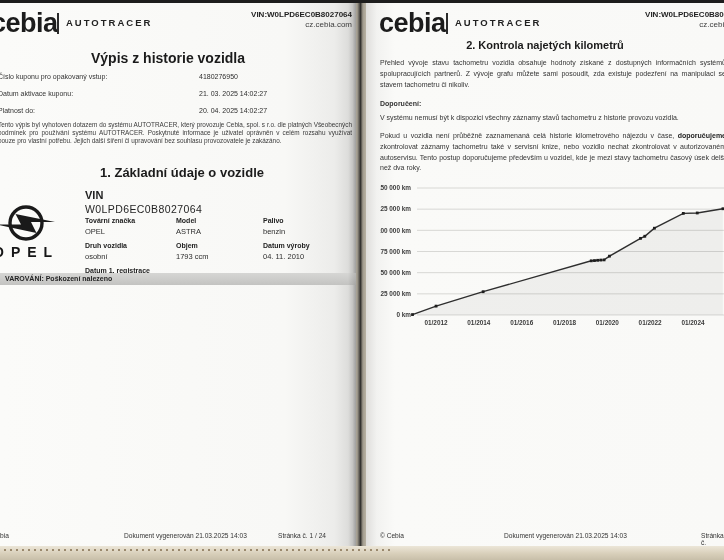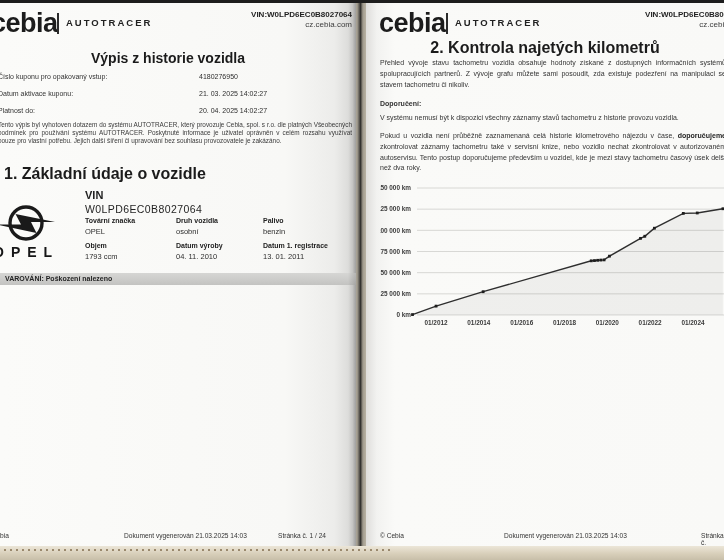--- a/index.html
+++ b/index.html
@@ -26,30 +26,30 @@
   
   .brand-logo{position:absolute;font-weight:bold;font-size:27px;letter-spacing:-.5px;color:#1c1c1c;}
   .brand-divider{position:absolute;width:2px;height:21px;background:#2b2b2b;}
   .brand-product{position:absolute;font-size:9.5px;font-weight:600;letter-spacing:2px;color:#222;}
   .vin-block{position:absolute;text-align:right;line-height:10px;}
   .vin-line{font-size:8px;font-weight:bold;color:#1f1f1f;}
   .site-line{font-size:8px;color:#3c3c3c;}
 
   .doc-title{position:absolute;width:100%;text-align:center;font-weight:bold;color:#1b1b1b;}
   .page-left .doc-title{top:47px;font-size:14px;left:-10px;}
-  .page-right .doc-title{top:36px;font-size:16px;}
+  .page-right .doc-title{top:36px;font-size:11px;}
 
   .kv-label{position:absolute;left:-2px;font-size:7px;color:#333;}
   .kv-value{position:absolute;left:199px;font-size:7px;color:#2d2d2d;}
 
   .disclaimer{position:absolute;left:-2px;top:118px;width:354px;font-size:6.4px;line-height:7.8px;
     color:#3a3a3a;text-align:justify;margin:0;}
 
-  .section-title{position:absolute;top:162px;width:100%;left:4px;
-    font-size:16px;font-weight:bold;color:#1b1b1b;}
+  .section-title{position:absolute;top:162px;width:100%;left:4px;text-align:center;
+    font-size:13px;font-weight:bold;color:#1b1b1b;}
 
   .vin-mini{position:absolute;left:85px;top:186px;}
   .vin-mini .lbl{font-size:11px;font-weight:bold;color:#222;}
   .vin-mini .val{font-size:10.5px;letter-spacing:.4px;color:#1f1f1f;margin-top:2px;}
 
   .opel-logo{position:absolute;left:-9px;top:201px;}
   .opel-text{position:absolute;left:-7px;top:241px;font-size:14px;font-weight:bold;
     letter-spacing:7px;color:#161616;}
 
   .details-grid{position:absolute;left:85px;top:214px;width:268px;display:grid;
@@ -122,26 +122,30 @@
       </svg>
     </div>
     <div class="opel-text">OPEL</div>
 
     <div class="details-grid">
       <div class="cell">
         <div class="lbl">Tovární značka</div>
         <div class="val">OPEL</div>
       </div>
       <div class="cell">
+        <div class="lbl">Model</div>
+        <div class="val">ASTRA</div>
+      </div>
+      <div class="cell">
+        <div class="lbl">Palivo</div>
+        <div class="val">benzin</div>
+      </div>
+      <div class="cell">
         <div class="lbl">Druh vozidla</div>
         <div class="val">osobní</div>
-      </div>
-      <div class="cell">
-        <div class="lbl">Palivo</div>
-        <div class="val">benzin</div>
       </div>
       <div class="cell">
         <div class="lbl">Objem</div>
         <div class="val">1793 ccm</div>
       </div>
       <div class="cell">
         <div class="lbl">Datum výroby</div>
         <div class="val">04. 11. 2010</div>
       </div>
       <div class="cell">

